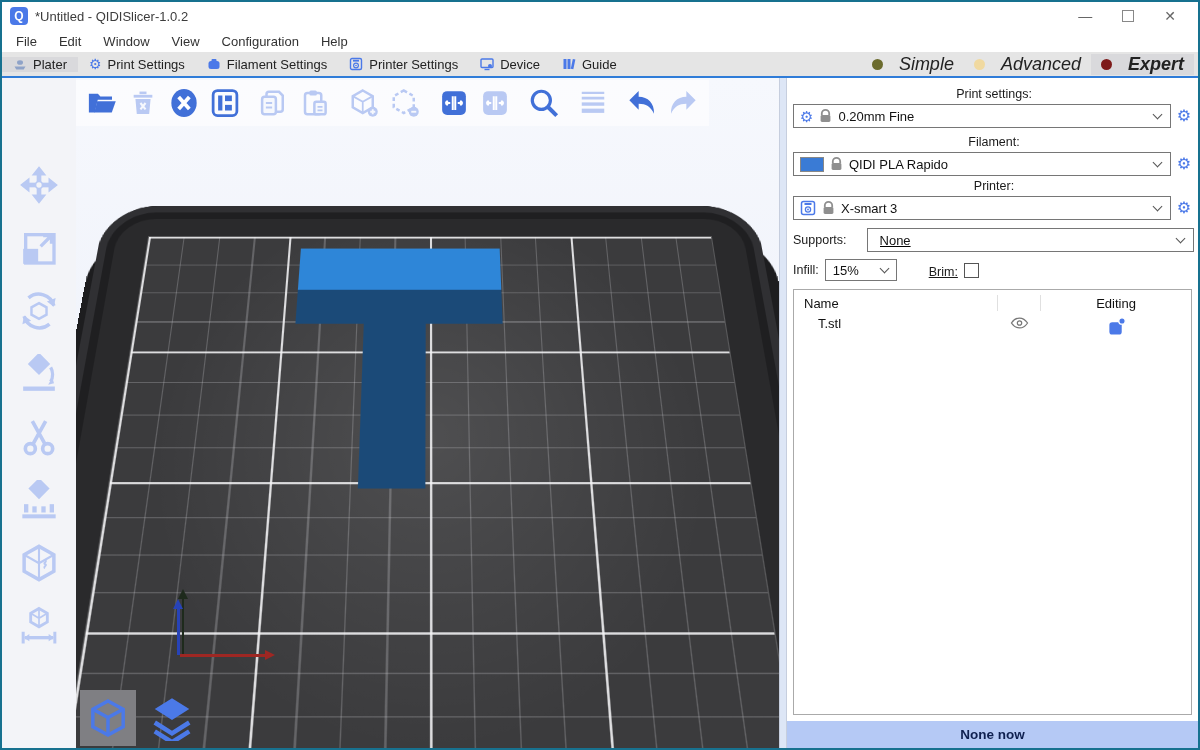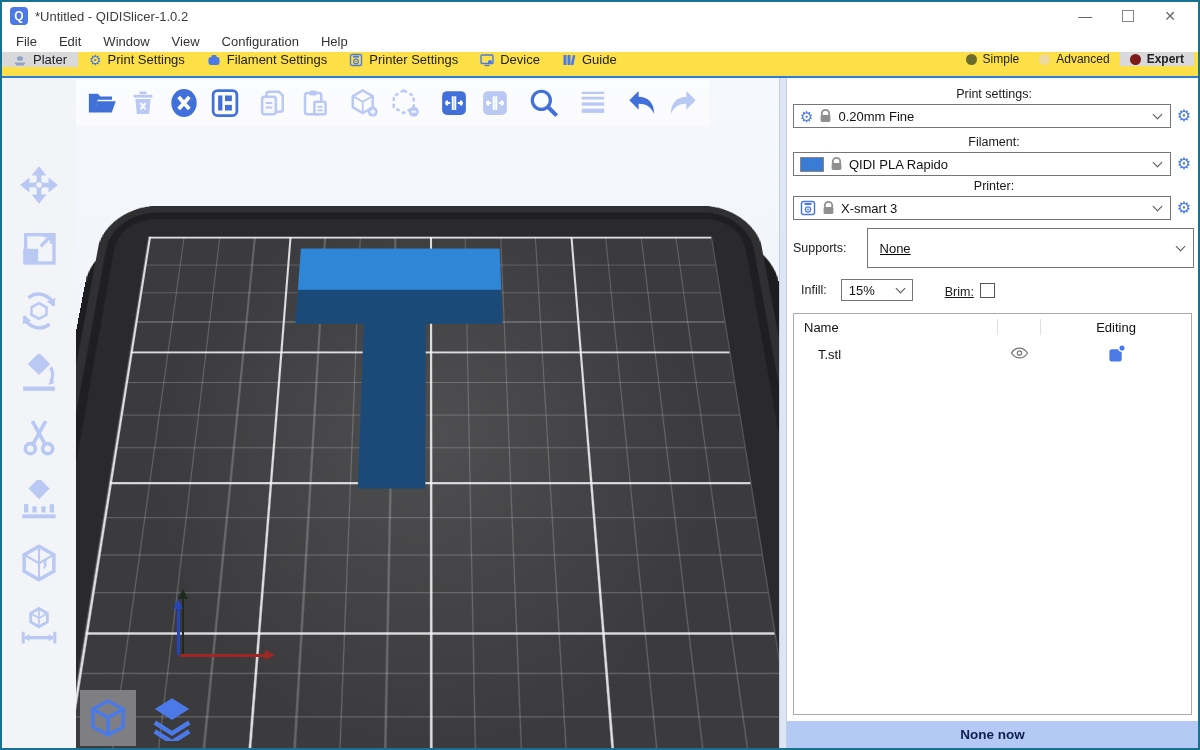--- a/index.html
+++ b/index.html
@@ -12,27 +12,27 @@
   .wtitle { font-size:13px; color:#3c3c3c; }
   .wctrls { margin-left:auto; display:flex; align-items:center; gap:30px; padding-right:14px; }
   .wbtn { color:#666; font-size:14px; line-height:1; cursor:default; }
   .wbtn.max { font-size:12px; border:1px solid #888; width:12px; height:12px; }
 
   
   .menubar { height:22px; display:flex; align-items:center; padding-left:4px; gap:2px; background:#fff; flex:0 0 auto; }
   .menu-item { font-size:13px; color:#333; padding:1px 10px; }
 
   
-  .tabbar { height:26px; display:flex; align-items:flex-start; background:#fde047; border-bottom:2px solid #2f7cd8; flex:0 0 auto; }
+  .tabbar { height:26px; display:flex; align-items:center; background:#e5e5e5; border-bottom:2px solid #2f7cd8; flex:0 0 auto; }
   .tab { display:flex; align-items:center; gap:6px; padding:0 11px; font-size:13px; color:#222; }
   .tab.active { background:#d9d9dc; }
   .tab .ticon { display:flex; align-items:center; }
   .gear-glyph { color:#4b79e8; font-size:14px; line-height:1; }
   .modes { margin-left:auto; display:flex; align-items:stretch; padding-right:4px; }
-  .mode { display:flex; align-items:center; gap:6px; padding:0 10px; font-size:12px; color:#222; }
+  .mode { display:flex; align-items:center; gap:16px; padding:0 10px; font-size:18px; color:#222;font-style:italic; }
   .mode.active { background:#d9d9dc; font-weight:bold; }
   .dot { width:11px; height:11px; border-radius:50%; }
 
   
   .main { flex:1; display:flex; min-height:0; }
 
   
   .sidebar { width:74px; background:#f3f4f8; padding-top:84px; display:flex; flex-direction:column; align-items:center; gap:17px; flex:0 0 auto; }
   .side-btn { width:48px; height:46px; display:flex; align-items:center; justify-content:center; }
   .side-btn svg { stroke:#b9c9f3; fill:#b9c9f3; }
@@ -84,32 +84,32 @@
   .panel { flex:1; background:#fff; display:flex; flex-direction:column; min-width:0; }
   .pad { padding:6px 4px 0 6px; }
   .flabel { font-size:12.5px; color:#1a1a1a; margin:3px 0 3px 1px;text-align:center; }
   .combo-row { display:flex; align-items:center; gap:3px; }
   .combo { flex:1; height:24px; border:1px solid #767676; background:#fff; display:flex; align-items:center; gap:6px; padding:0 6px; }
   .combo-text { font-size:13px; color:#111; flex:1; white-space:nowrap; overflow:hidden; }
   .chev { width:7px; height:7px; border-right:1.6px solid #555; border-bottom:1.6px solid #555; transform:rotate(45deg); margin:-3px 3px 0 0; flex:0 0 auto; }
   .ext-gear { width:20px; height:22px; display:flex; align-items:center; justify-content:center; font-size:16px; }
   .swatch { width:24px; height:15px; border:1px solid #888; }
   .sup-row { display:flex; align-items:center; margin-top:8px; gap:20px; }
-  .sup-combo { flex:1; height:40px; border:1px solid #767676; display:flex; align-items:center; padding:0 6px 0 12px;text-decoration:underline; }
+  .sup-combo { flex:1; height:24px; border:1px solid #767676; display:flex; align-items:center; padding:0 6px 0 12px;text-decoration:underline; }
   .inf-row { display:flex; align-items:center; margin-top:7px; gap:6px; }
   .inf-combo { width:72px; height:22px; border:1px solid #767676; display:flex; align-items:center; padding:0 5px 0 7px; }
   .brim-label { margin-left:26px; }
   .checkbox { width:15px; height:15px; border:1px solid #555; background:#fff; }
 
   .objlist { margin:8px 6px 0 6px; border:1px solid #aaa; flex:1; display:flex; flex-direction:column; min-height:0; }
   .ol-head { display:flex; align-items:center; height:26px; font-size:13px; color:#111; }
   .ol-name { flex:1; padding-left:10px; }
   .ol-eye-col { width:44px; text-align:center; border-left:1px solid #e0e0e0; border-right:1px solid #e0e0e0; height:16px; }
   .ol-edit-col { width:150px; text-align:center; }
-  .ol-row { display:flex; align-items:center; height:28px; font-size:13px; color:#111; }
+  .ol-row { display:flex; height:28px; font-size:13px; color:#111; }
   .ol-row .ol-name { padding-left:24px; }
 
   .slice-btn { height:27px; margin-top:6px; background:#b5c9f5; color:#0f2050; font-weight:bold; font-size:13.5px; display:flex; align-items:center; justify-content:center; border:none; flex:0 0 auto; }
 </style>
 </head>
 <body>
 
 <div class="window">
 
   <div class="titlebar">
@@ -462,21 +462,21 @@
 
         <div class="sup-row">
           <span class="flabel" style="margin:0;">Supports:</span>
           <div class="sup-combo">
             <span class="combo-text">None</span>
             <span class="chev"></span>
           </div>
         </div>
 
         <div class="inf-row">
-          <span class="flabel" style="margin:8px;">Infill:</span>
+          <span class="flabel" style="margin:0;">Infill:</span>
           <div class="inf-combo">
             <span class="combo-text">15%</span>
             <span class="chev"></span>
           </div>
           <span class="flabel brim-label" style="margin:4px 0 0 26px;text-decoration:underline;">Brim:</span>
           <span class="checkbox"></span>
         </div>
       </div>
 
       <div class="objlist">

